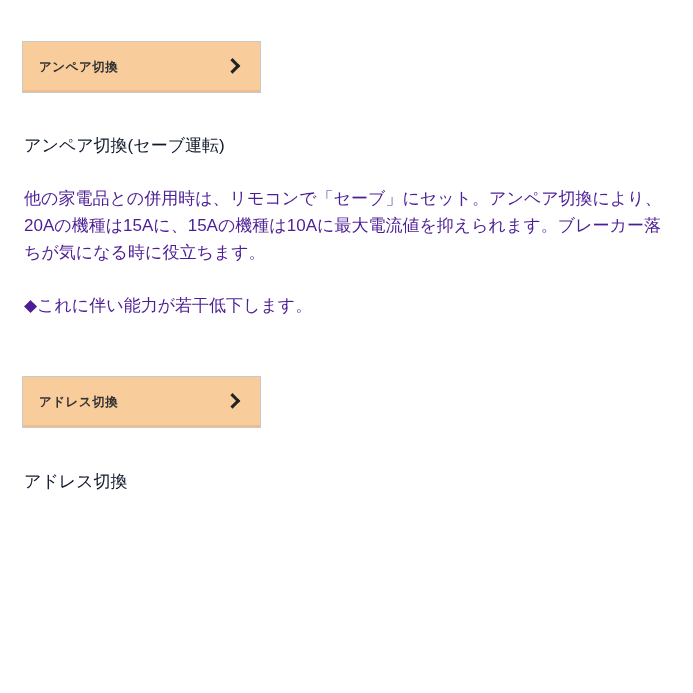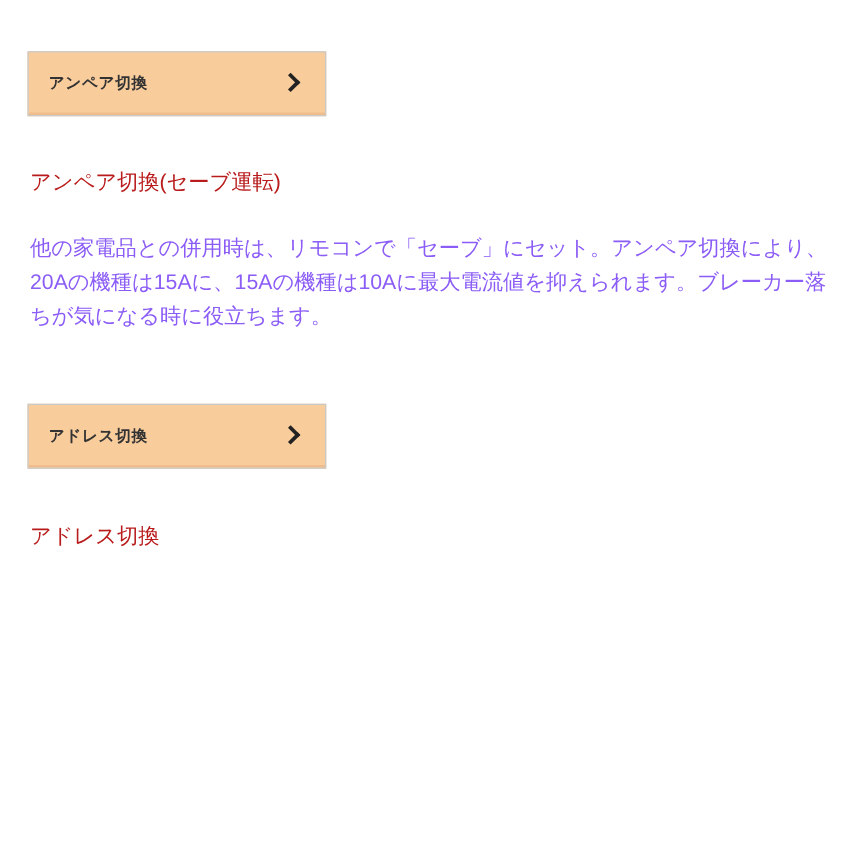--- a/index.html
+++ b/index.html
@@ -54,44 +54,45 @@
     height: 8px;
     border-top: 3px solid #222222;
     border-right: 3px solid #222222;
     transform: translateY(-60%) rotate(45deg);
   }
   .heading {
     margin: 39px 24px 0 24px;
     font-size: 17px;
     font-weight: normal;
     line-height: 27px;
-    color: #b91c1c;
+    color: #0f172a;
   }
   .heading.second {
     margin-top: 40px;
   }
   .body-text {
     margin: 26px 24px 0 24px;
     font-size: 17px;
     line-height: 27px;
-    color: #8b5cf6;
+    color: #4c1d95;
   }
 </style>
 </head>
 <body>
 
 <div class="page">
 
   <section>
     <a class="nav-button first">
       <span class="nav-button-label">アンペア切換</span>
       <span class="chevron"></span>
     </a>
     <h2 class="heading">アンペア切換(セーブ運転)</h2>
     <p class="body-text">他の家電品との併用時は、リモコンで「セーブ」にセット。アンペア切換により、20Aの機種は15Aに、15Aの機種は10Aに最大電流値を抑えられます。ブレーカー落ちが気になる時に役立ちます。</p>
+    <p class="body-text">◆これに伴い能力が若干低下します。</p>
   </section>
 
   <section>
     <a class="nav-button second">
       <span class="nav-button-label">アドレス切換</span>
       <span class="chevron"></span>
     </a>
     <h2 class="heading second">アドレス切換</h2>
   </section>
 

